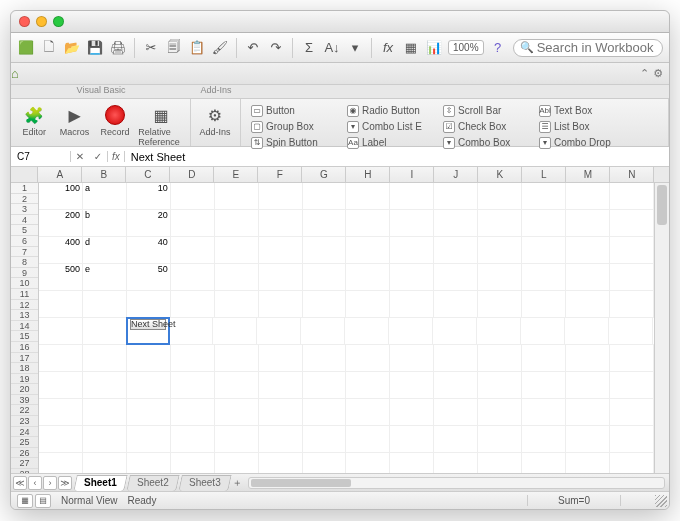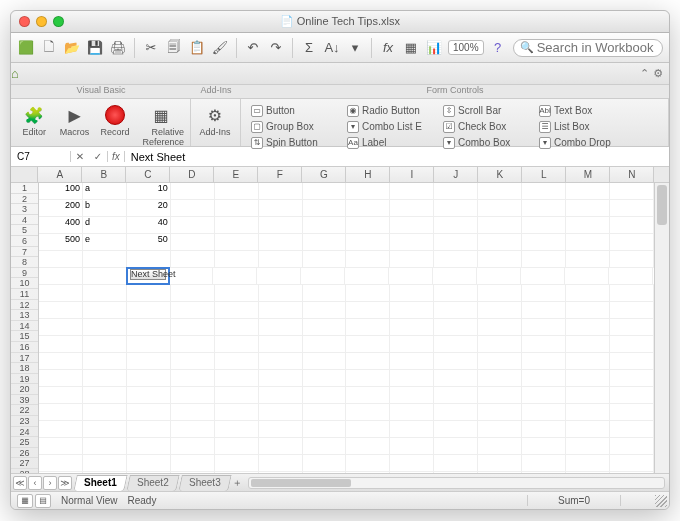--- a/index.html
+++ b/index.html
@@ -52,21 +52,21 @@
 
 .sheet-area { flex: 1; display: flex; background: #fff; overflow: hidden; }
 .rowhdrs { width: 28px; background: linear-gradient(#f5f5f5,#eaeaea); border-right: 1px solid #ccc; }
 .colhdrs { height: 16px; background: linear-gradient(#f5f5f5,#eaeaea); border-bottom: 1px solid #ccc; display: flex; }
 .corner { width: 28px; height: 16px; background: #eaeaea; border-right: 1px solid #ccc; border-bottom: 1px solid #ccc; }
 .colhdr { width: 44px; border-right: 1px solid #ccc; text-align: center; font-size: 10px; color: #555; line-height: 16px; }
 .rowhdr { height: 10.6px; border-bottom: 1px solid #ddd; text-align: center; font-size: 9px; color: #555; line-height: 10px; }
 .grid-wrap { flex: 1; position: relative; }
 .grid-scroll { position: absolute; inset: 0; }
 .cells { position: relative; }
-.row { display: flex; height: 17px; border-bottom: 1px solid #eee; }
+.row { display: flex; height: 27px; border-bottom: 1px solid #eee; }
 .cell { width: 44px; border-right: 1px solid #eee; font-size: 9px; padding: 0 2px; line-height: 10px; white-space: nowrap; overflow: visible; }
 .cell.num { text-align: right; }
 .cell.selected { border: 2px solid #3b7dd8; margin: -1px; position: relative; z-index: 2; background: #fff; }
 .btn-cell { background: linear-gradient(#fff,#e0e0e0); border: 1px solid #888; text-align: center; font-size: 9px; color: #333; line-height: 9px; cursor: pointer; }
 .vscroll { width: 15px; background: #f0f0f0; border-left: 1px solid #ccc; position: relative; }
 .vthumb { position: absolute; top: 2px; left: 2px; right: 2px; height: 40px; background: #c8c8c8; border-radius: 3px; }
 
 .sheet-tabs { height: 18px; background: linear-gradient(#f2f2f2,#e0e0e0); border-top: 1px solid #ccc; display: flex; align-items: center; font-size: 10px; }
 .st-nav { display: flex; gap: 1px; padding: 0 2px; }
 .st-nav span { width: 14px; height: 14px; border: 1px solid #bbb; background: #fff; text-align: center; line-height: 12px; font-size: 9px; color: #666; border-radius: 2px; }
@@ -88,21 +88,20 @@
 <body>
 
 <div class="window">
 
   <div class="titlebar">
     <div class="traffic">
       <div class="tbtn close-b"></div>
       <div class="tbtn min-b"></div>
       <div class="tbtn max-b"></div>
     </div>
-    <div class="title">Online Tech Tips.xlsx</div>
   </div>
 
   <div class="toolbar1">
     <span class="tb-ico">🟩</span>
     <span class="tb-ico">🗋</span>
     <span class="tb-ico">📂</span>
     <span class="tb-ico">💾</span>
     <span class="tb-ico">🖨</span>
     <span class="sep"></span>
     <span class="tb-ico">✂</span>
@@ -132,21 +131,20 @@
     <span class="home-ico">⌂</span>
     <div class="rtab-right">
       <span>⌃</span>
       <span>⚙</span>
     </div>
   </div>
 
   <div class="rb-titles">
     <span>Visual Basic</span>
     <span>Add-Ins</span>
-    <span>Form Controls</span>
   </div>
 
   <div class="ribbon-body">
     <div class="rb-group" style="width:180px">
       <div class="rb-vb">
         <div class="rb-item">
             <div class="ico">🧩</div>
             <span>Editor</span>
           </div>
         <div class="rb-item">
@@ -154,21 +152,21 @@
             <span>Macros</span>
           </div>
         <div class="rb-item">
             <div class="ico">
               <div class="rec"></div>
             </div>
             <span>Record</span>
           </div>
         <div class="rb-item rb-item2">
             <div class="ico">▦</div>
-            <span style="text-align:right">Relative Reference</span>
+            <span style="text-align:left">Relative Reference</span>
           </div>
       </div>
     </div>
     <div class="rb-group" style="width:50px">
       <div class="rb-vb">
         <div class="rb-item">
             <div class="ico">⚙</div>
             <span>Add-Ins</span>
           </div>
       </div>

